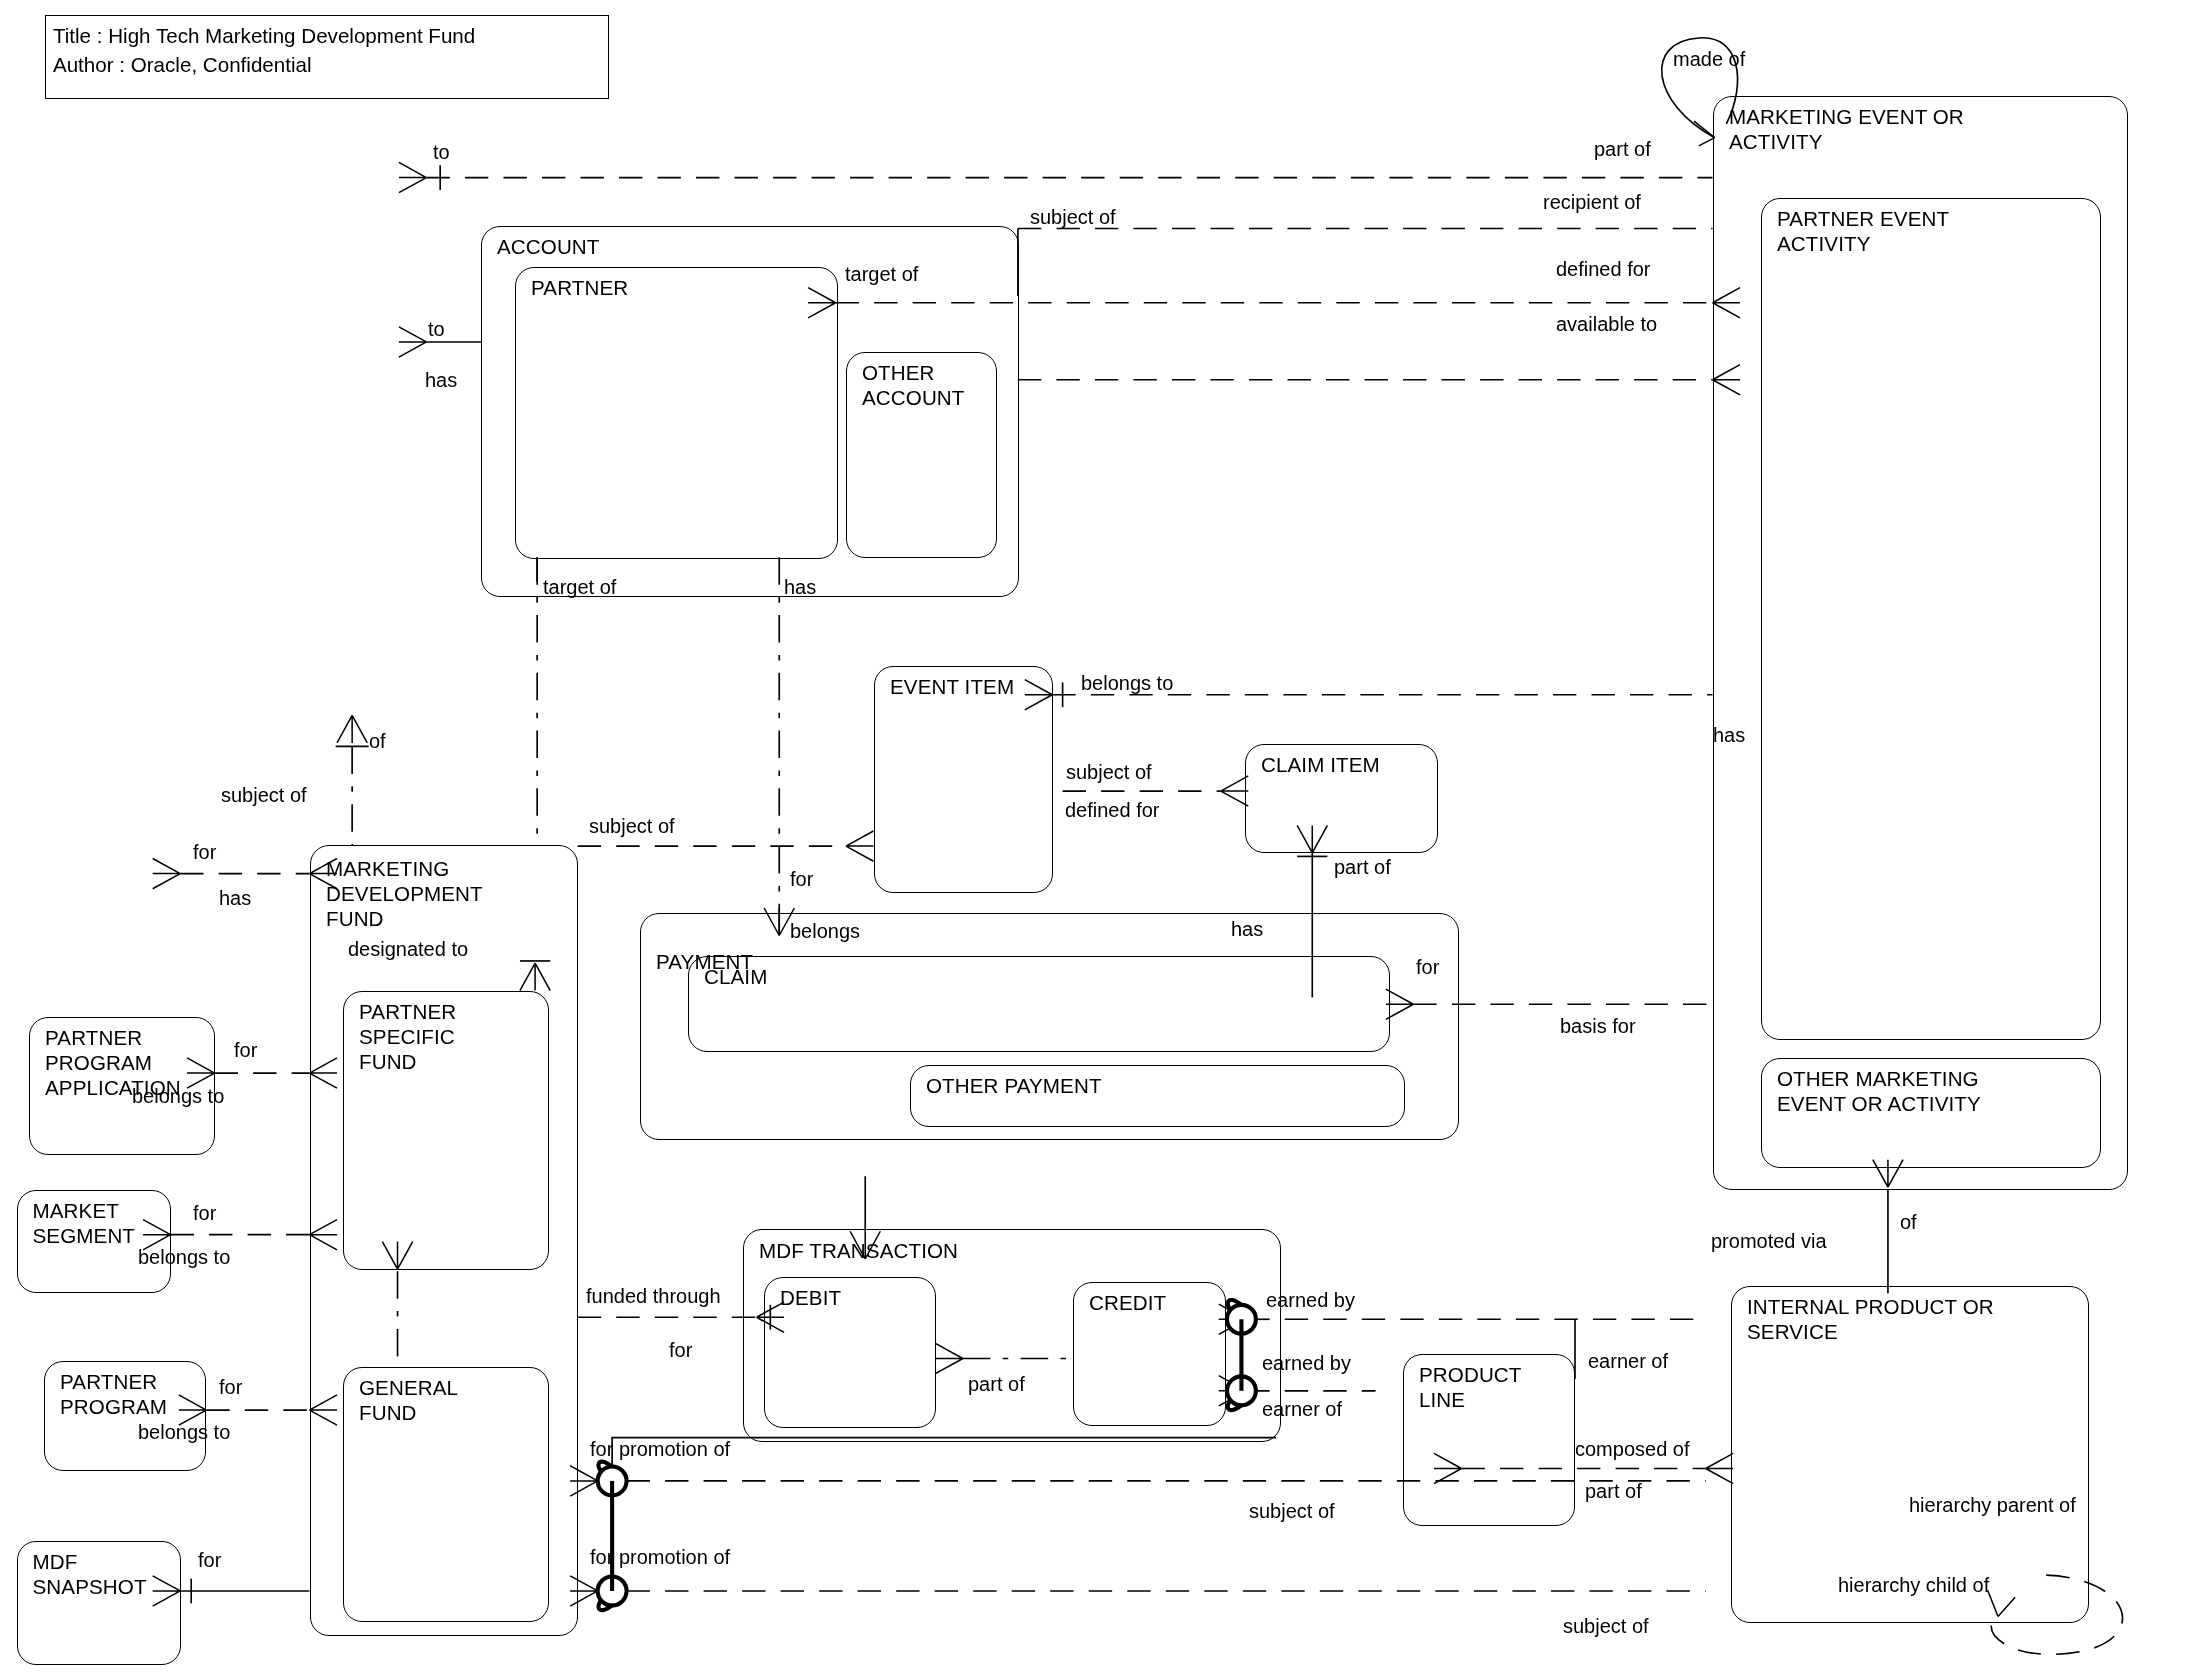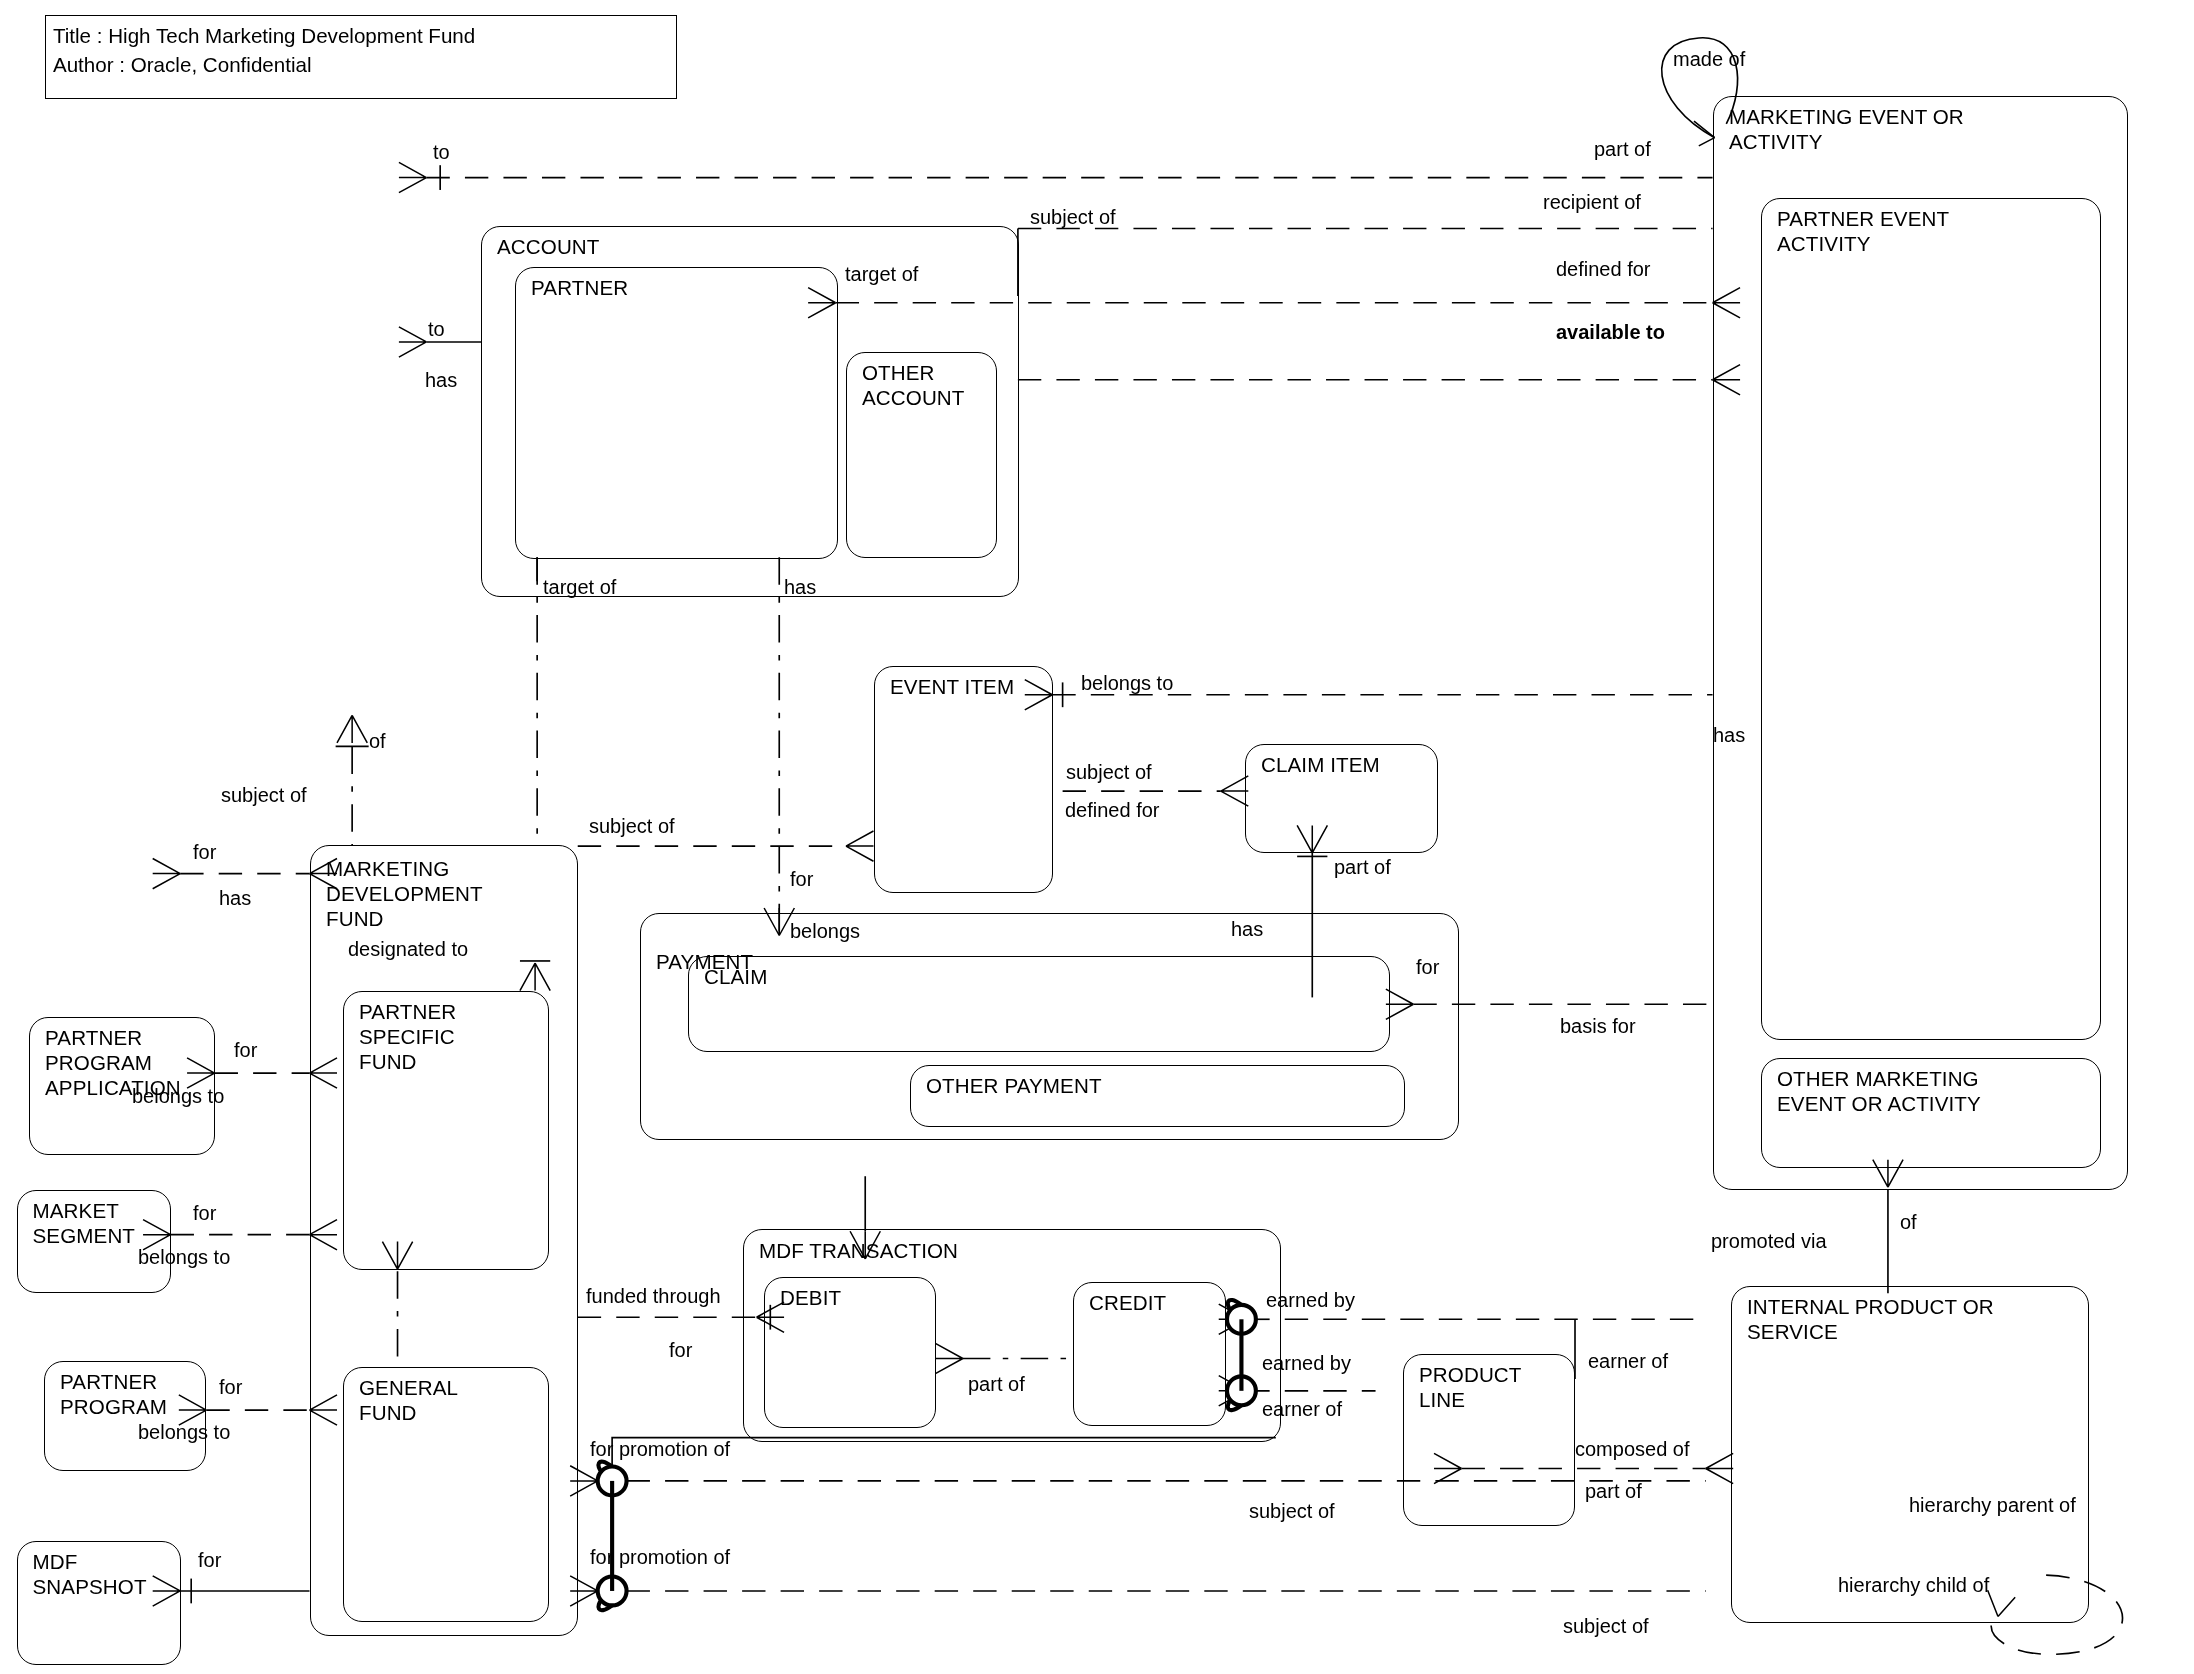--- a/index.html
+++ b/index.html
@@ -136,21 +136,21 @@
     <path class="crow" d="M 869 2313 L 829 2291 M 869 2313 L 829 2335 M 869 2313 L 829 2313"></path>
     <path class="ln-d" d="M 911 2153 L 2480 2153"></path>
     <path class="ln-d" d="M 911 2313 L 2480 2313"></path>
     <path class="ln" d="M 890 2132 L 890 2090 L 1855 2090"></path>
 
     <path class="ln-d" d="M 2975 2290 C 3110 2295 3130 2400 2990 2405 C 2900 2408 2880 2360 2905 2350"></path>
     <path class="crow" d="M 2905 2350 L 2890 2312 M 2905 2350 L 2930 2322"></path>
 
   </svg>
 
-  <div class="titlebox" style="left:45px;top:15px;width:632px;height:84px;">
+  <div class="titlebox" style="left:45px;top:15px;width:564px;height:84px;">
     <span class="tline" style="top:6.9px;">Title : High Tech Marketing Development Fund</span>
     <span class="tline" style="top:36px;">Author : Oracle, Confidential</span>
   </div>
 
 
   <div class="ent" style="left:481px;top:226px;width:538px;height:371px;">
     <span class="ent-label">ACCOUNT</span>
   </div>
 
   <div class="ent" style="left:515px;top:267px;width:323px;height:292px;">
@@ -259,21 +259,21 @@
   </div>
 
   <span class="rel-label" style="left:433px;top:141px;">to</span>
   <span class="rel-label" style="left:428px;top:318px;">to</span>
   <span class="rel-label" style="left:425px;top:369px;">has</span>
 
   <span class="rel-label" style="left:1673px;top:48px;">made of</span>
   <span class="rel-label" style="left:1594px;top:138px;">part of</span>
   <span class="rel-label" style="left:1543px;top:191px;">recipient of</span>
   <span class="rel-label" style="left:1556px;top:258px;">defined for</span>
-  <span class="rel-label" style="left:1556px;top:321px;font-weight:bold;">available to</span>
+  <span class="rel-label" style="left:1556px;top:313px;">available to</span>
 
   <span class="rel-label" style="left:1030px;top:206px;">subject of</span>
   <span class="rel-label" style="left:845px;top:263px;">target of</span>
   <span class="rel-label" style="left:543px;top:576px;">target of</span>
   <span class="rel-label" style="left:784px;top:576px;">has</span>
 
   <span class="rel-label" style="left:1081px;top:672px;">belongs to</span>
   <span class="rel-label" style="left:1066px;top:761px;">subject of</span>
   <span class="rel-label" style="left:1065px;top:799px;">defined for</span>
   <span class="rel-label" style="left:1334px;top:856px;">part of</span>

